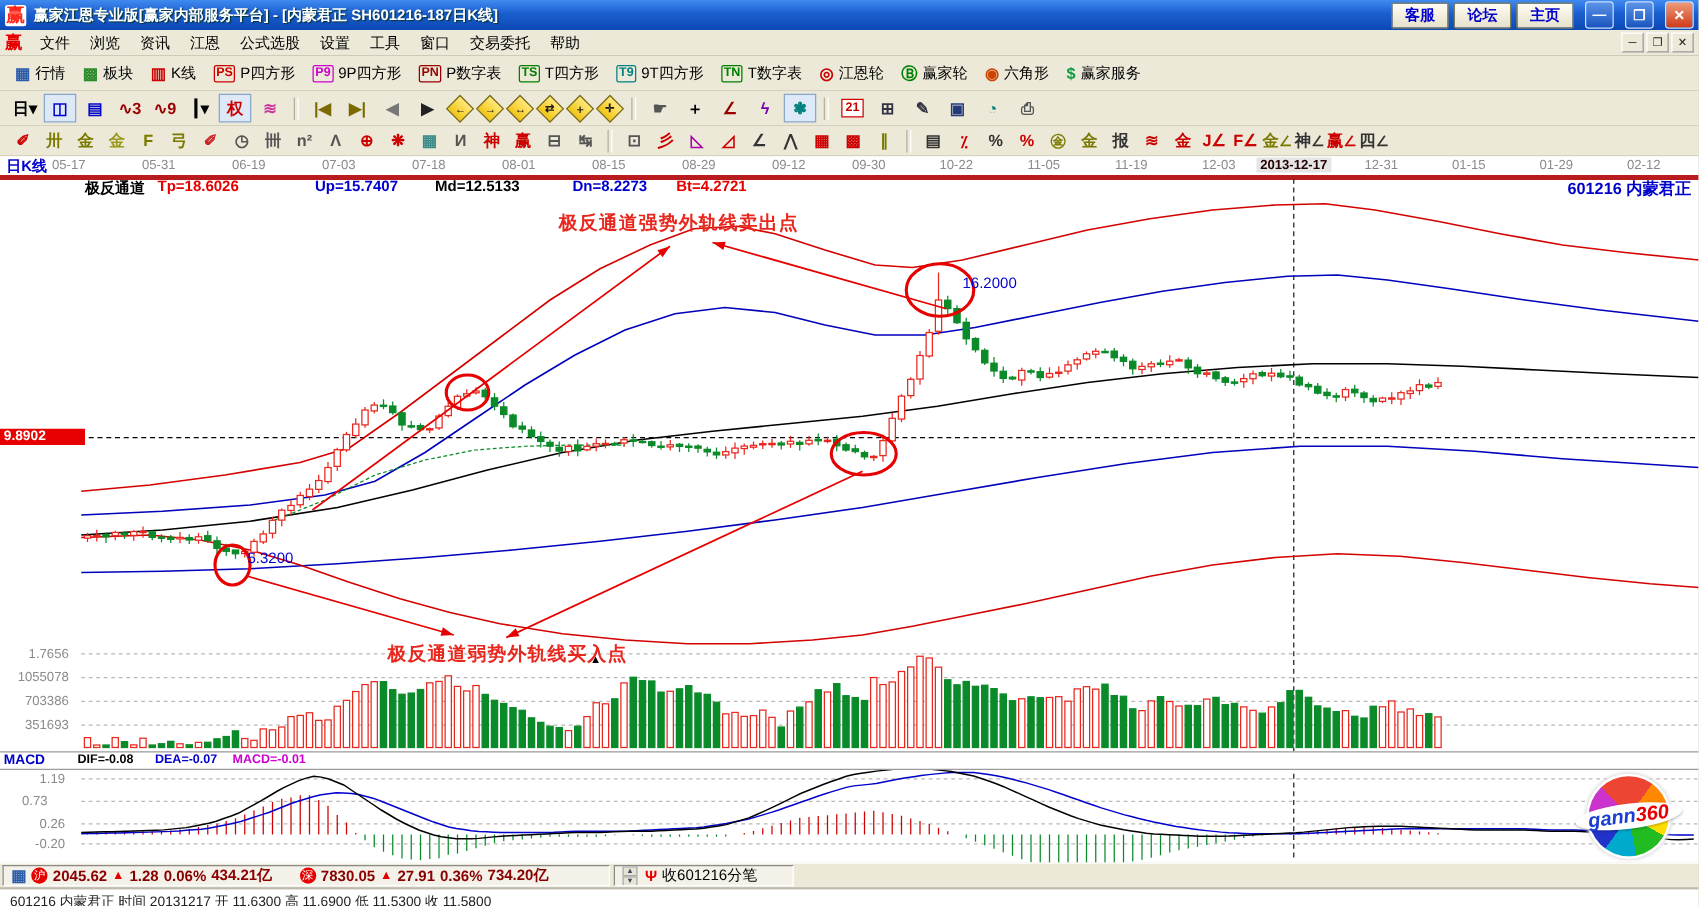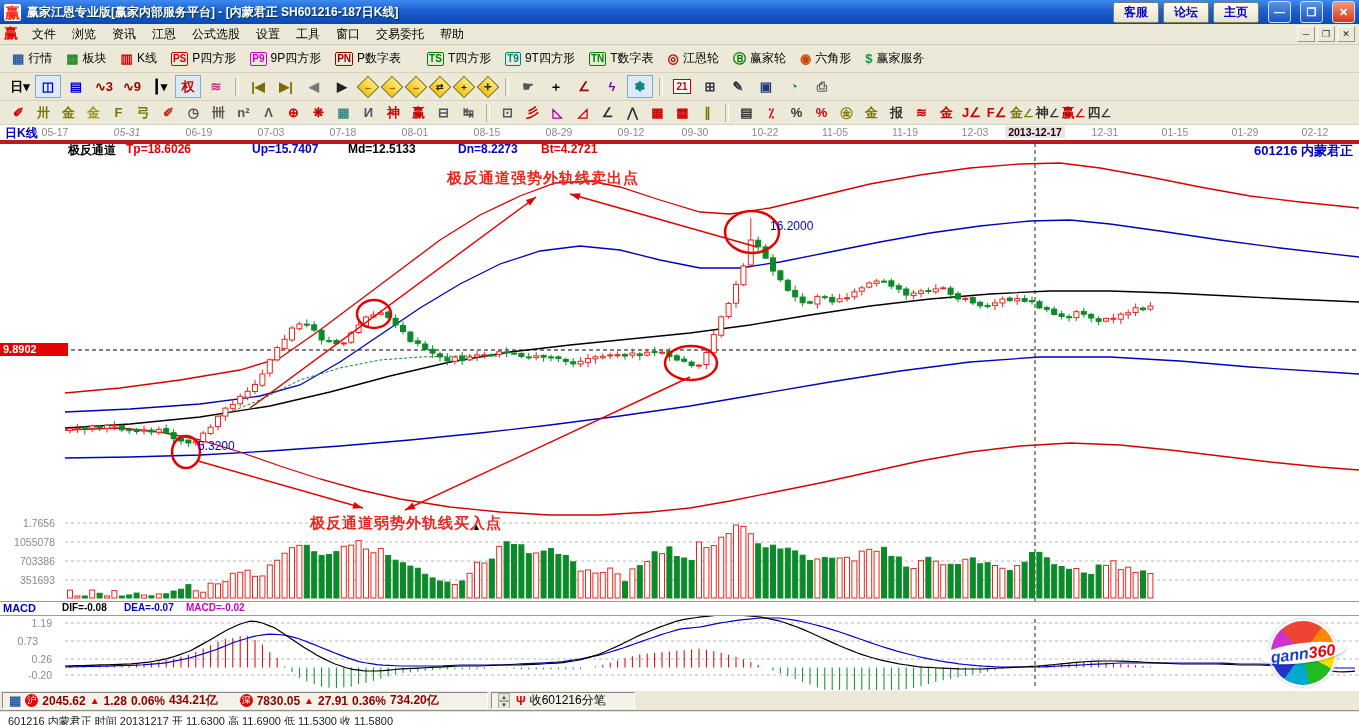--- a/index.html
+++ b/index.html
@@ -751,21 +751,21 @@
       </span>
       <span class="abtn">
         <span class="ig" style="color: rgb(204, 0, 204);">P9</span>
         <span>9P四方形</span>
       </span>
       <span class="abtn">
         <span class="ig" style="color: rgb(153, 0, 0);">PN</span>
         <span>P数字表</span>
       </span>
       <span class="abtn">
-        <span class="ig" style="color: rgb(0, 128, 0); margin-left: 12px;">TS</span>
+        <span class="ig" style="color: rgb(0, 128, 0);">TS</span>
         <span>T四方形</span>
       </span>
       <span class="abtn">
         <span class="ig" style="color: rgb(0, 128, 128);">T9</span>
         <span>9T四方形</span>
       </span>
       <span class="abtn">
         <span class="ig" style="color: rgb(0, 128, 0);">TN</span>
         <span>T数字表</span>
       </span>
@@ -879,21 +879,21 @@
       <span class="cbtn" style="color: rgb(122, 122, 0);">金∠</span>
       <span class="cbtn" style="color: rgb(51, 51, 51);">神∠</span>
       <span class="cbtn" style="color: rgb(204, 0, 0);">赢∠</span>
       <span class="cbtn" style="color: rgb(51, 51, 51);">四∠</span>
     </div>
 
   <div id="dateRow" class="abs">
     <span id="periodLbl">日K线</span>
     <span id="dateHL" style="left: 1035px;">2013-12-17</span>
   <span class="dtick" style="left: 55px;">05-17</span>
-      <span class="dtick" style="left: 127px; font-style: italic;">05-31</span>
+      <span class="dtick" style="left: 127px;">05-31</span>
       <span class="dtick" style="left: 199px;">06-19</span>
       <span class="dtick" style="left: 271px;">07-03</span>
       <span class="dtick" style="left: 343px;">07-18</span>
       <span class="dtick" style="left: 415px;">08-01</span>
       <span class="dtick" style="left: 487px;">08-15</span>
       <span class="dtick" style="left: 559px;">08-29</span>
       <span class="dtick" style="left: 631px;">09-12</span>
       <span class="dtick" style="left: 695px; text-align: right;">09-30</span>
       <span class="dtick" style="left: 765px;">10-22</span>
       <span class="dtick" style="left: 835px;">11-05</span>
@@ -922,21 +922,21 @@
   <div class="ov ann" style="left:447px;top:169px">极反通道强势外轨线卖出点</div>
   <div class="ov ann" style="left:310px;top:514px">极反通道弱势外轨线买入点</div>
   <div class="ov bluev" style="left:770px;top:219px">16.2000</div>
   <div class="ov bluev" style="left:198px;top:439px">5.3200</div>
   <div class="ov" style="left:472px;top:522px;font-size:9px;color:#000">▲</div>
 
   <div id="macdStrip" class="abs">
     <span style="left:3px;color:#0000cc;font-size:11px">MACD</span>
     <span style="left:62px;color:#000">DIF=-0.08</span>
     <span style="left:124px;color:#0000cc">DEA=-0.07</span>
-    <span style="left:186px;color:#cc00cc">MACD=-0.02</span>
+    <span style="left:186px;color:#cc00cc">MACD=-0.01</span>
   </div>
   <div class="ov gscale" style="left:0;top:617px;width:52px">1.19</div>
   <div class="ov gscale" style="left:0;top:635px;width:38px">0.73</div>
   <div class="ov gscale" style="left:0;top:653px;width:52px">0.26</div>
   <div class="ov gscale" style="left:0;top:669px;width:52px">-0.20</div>
 
   <div id="gannlogo" class="abs">
     <div class="gcirc"></div>
     <div class="gband"></div>
     <div class="gtext"><span>gann</span><i>360</i></div>

